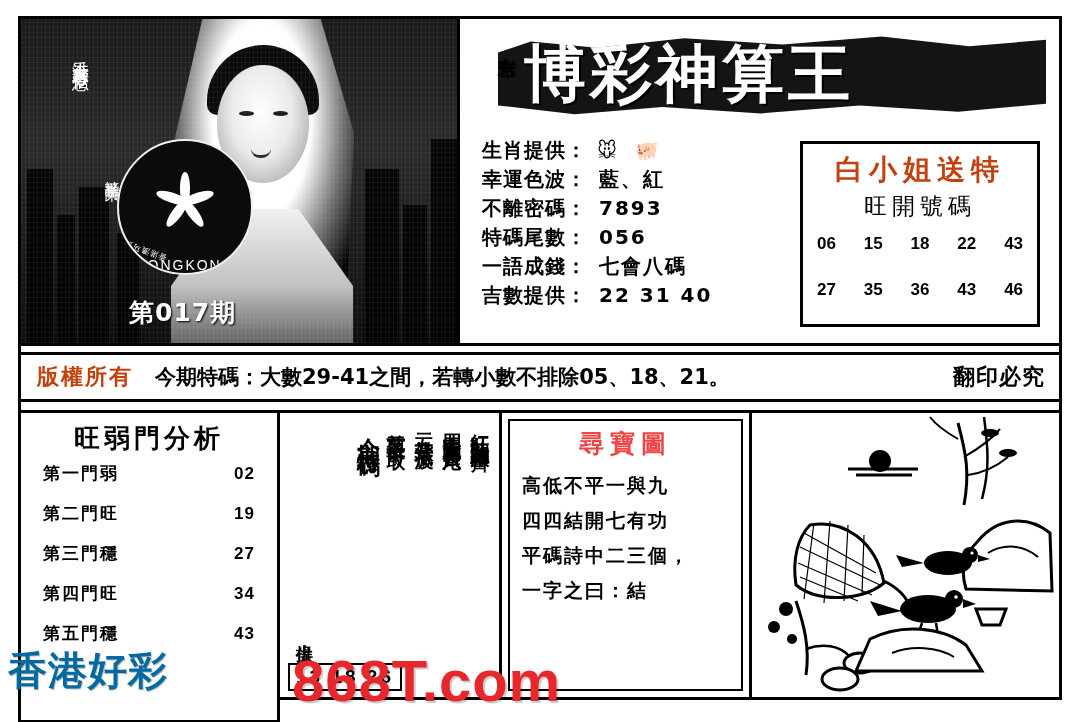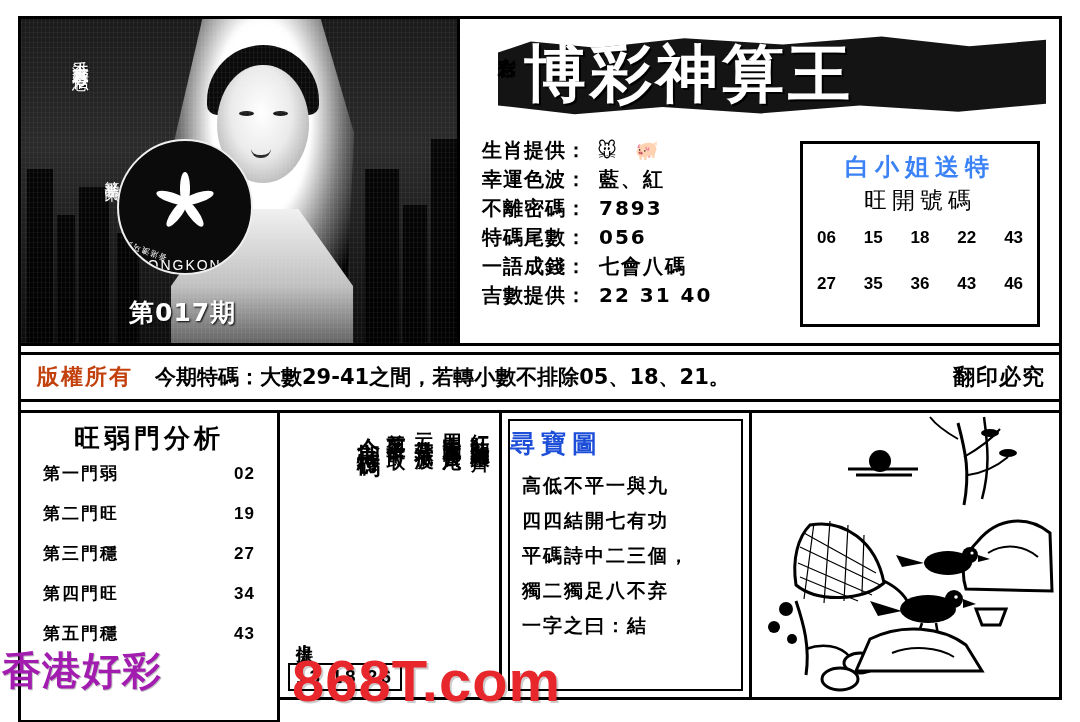--- a/index.html
+++ b/index.html
@@ -264,24 +264,24 @@
     left: 340px; top: 122px;
     width: 240px;
     height: 186px;
     border: 3px solid #000;
     box-sizing: border-box;
     background: #fff;
     text-align: center;
   }
   .special-title {
     margin-top: 7px;
-    font-size: 24px;
+    font-size: 28px;
     font-weight: bold;
     letter-spacing: 6px;
-    color: #3b82f6;
+    color: #c2410c;
     text-align: center;
   }
   .special-sub {
     margin-top: 2px;
     font-size: 23px;
     letter-spacing: 5px;
     color: #000;
   }
   .special-nums {
     margin-top: 12px;
@@ -438,25 +438,25 @@
   }
   .poem-inner {
     border: 2px solid #000;
     height: 100%;
     box-sizing: border-box;
     position: relative;
     background: #fff;
   }
   .poem-title {
     margin-top: 6px;
-    text-align: left;
+    text-align: center;
     font-size: 25px;
     font-weight: bold;
     letter-spacing: 6px;
-    color: #1d4ed8;
+    color: #ef4444;
   }
   .poem-lines {
     margin-top: 8px;
     padding: 0 12px;
   }
   .poem-line {
     font-size: 19px;
     font-weight: bold;
     line-height: 35px;
     letter-spacing: 2px;
@@ -478,24 +478,24 @@
   
   .wm {
     position: absolute;
     left: 0; bottom: 2px;
     width: 1080px;
     height: 76px;
     pointer-events: none;
   }
   .wm-left {
     position: absolute;
-    left: 2px; bottom: 22px;
+    left: 8px; bottom: 22px;
     font-size: 39px;
     font-weight: bold;
-    color: #a21caf;
+    color: #0369a1;
     letter-spacing: 1px;
     text-shadow: 1px 1px 0 rgba(0,0,0,.25);
   }
   .wm-right {
     position: absolute;
     left: 292px; bottom: 6px;
     font-size: 58px;
     font-weight: bold;
     color: #e8272c;
     letter-spacing: 1px;
@@ -649,21 +649,20 @@
       <div class="provide-nums">13 18 26</div>
     </div>
 
     <div class="col-poem">
       <div class="poem-inner">
         <div class="poem-title">尋寶圖</div>
         <div class="poem-lines">
           <div class="poem-line">高低不平一與九</div>
           <div class="poem-line">四四結開七有功</div>
           <div class="poem-line">平碼詩中二三個，</div>
-          <div class="poem-line">獨二獨足八不弃</div>
           <div class="poem-line">一字之曰：結</div>
         </div>
       </div>
     </div>
 
     <div class="col-picture">
       <svg viewBox="0 0 304 284" width="304" height="284">
 
         <circle cx="128" cy="48" r="11" fill="#000"></circle>
         <path d="M96 56 h70 M104 62 h56" stroke="#000" stroke-width="3" fill="none"></path>

